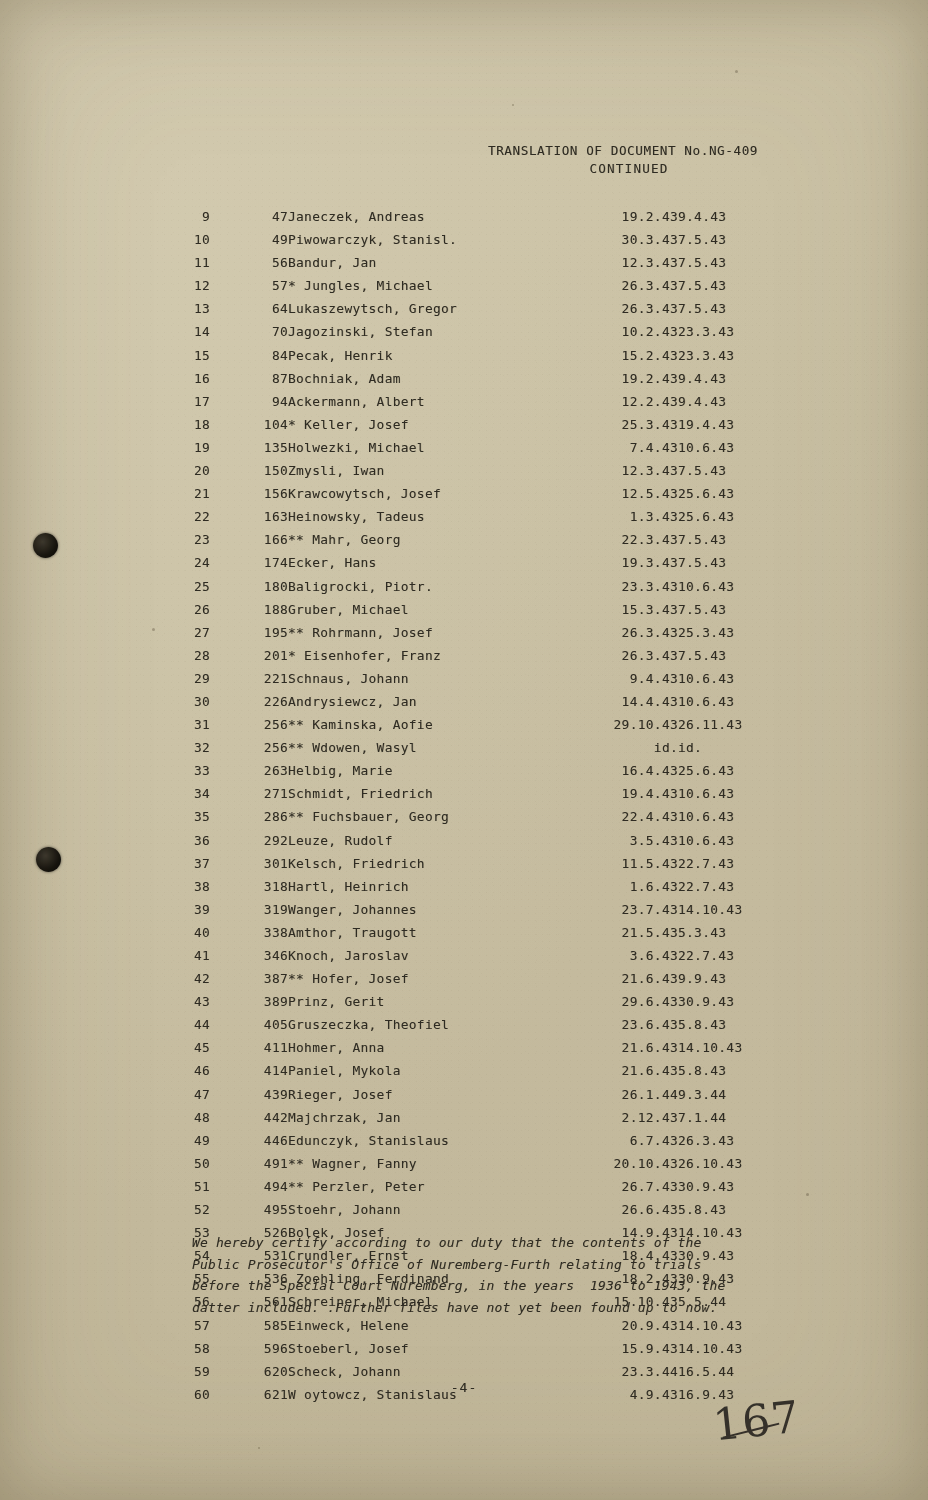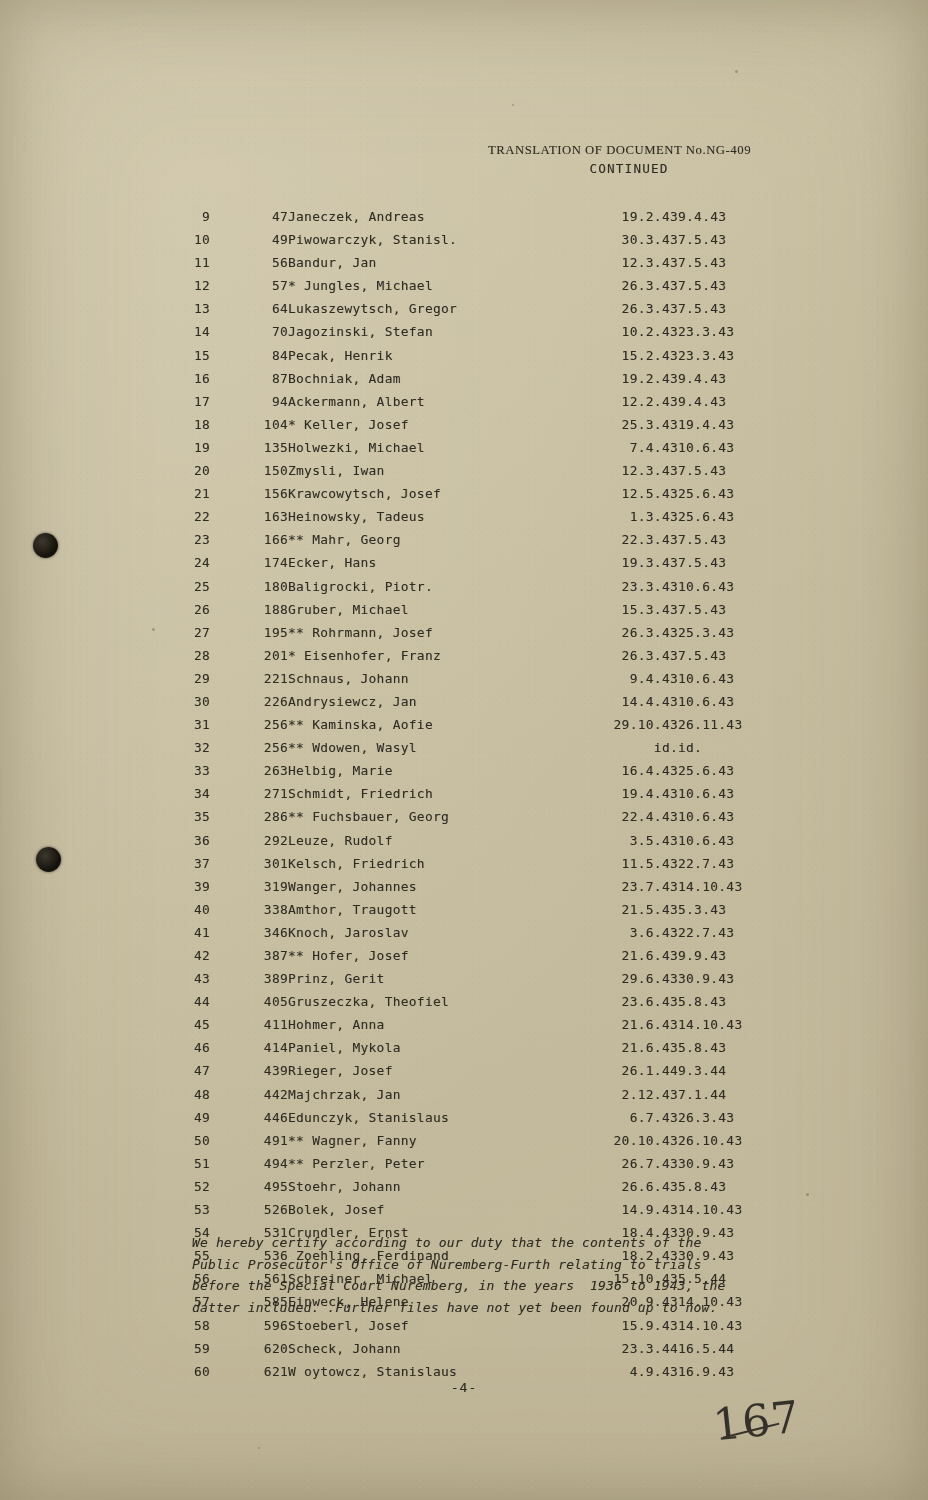--- a/index.html
+++ b/index.html
@@ -59,21 +59,21 @@
   
   #doc-header {
     position: absolute;
     left: 488px;
     top: 142px;
     width: 340px;
     font-size: 12.6px;
     letter-spacing: 0.6px;
     line-height: 17px;
   }
-  #doc-header .line1 { white-space: nowrap; font-family: Liberation Serif, serif; }
+  #doc-header .line1 { white-space: nowrap; }
   #doc-header .line2 {
     text-align: center;
     padding-right: 58px;
     margin-top: 1px;
     letter-spacing: 1.2px;
   }
 
   
   #table-wrap {
     position: absolute;
@@ -382,20 +382,27 @@
           <td class="c-d2">10.6.43</td>
         </tr>
         <tr>
           <td class="c-idx">37</td>
           <td class="c-num">301</td>
           <td class="c-name">Kelsch, Friedrich</td>
           <td class="c-d1">11.5.43</td>
           <td class="c-d2">22.7.43</td>
         </tr>
         <tr>
+          <td class="c-idx">38</td>
+          <td class="c-num">318</td>
+          <td class="c-name">Hartl, Heinrich</td>
+          <td class="c-d1">1.6.43</td>
+          <td class="c-d2">22.7.43</td>
+        </tr>
+        <tr>
           <td class="c-idx">39</td>
           <td class="c-num">319</td>
           <td class="c-name">Wanger, Johannes</td>
           <td class="c-d1">23.7.43</td>
           <td class="c-d2">14.10.43</td>
         </tr>
         <tr>
           <td class="c-idx">40</td>
           <td class="c-num">338</td>
           <td class="c-name">Amthor, Traugott</td>

